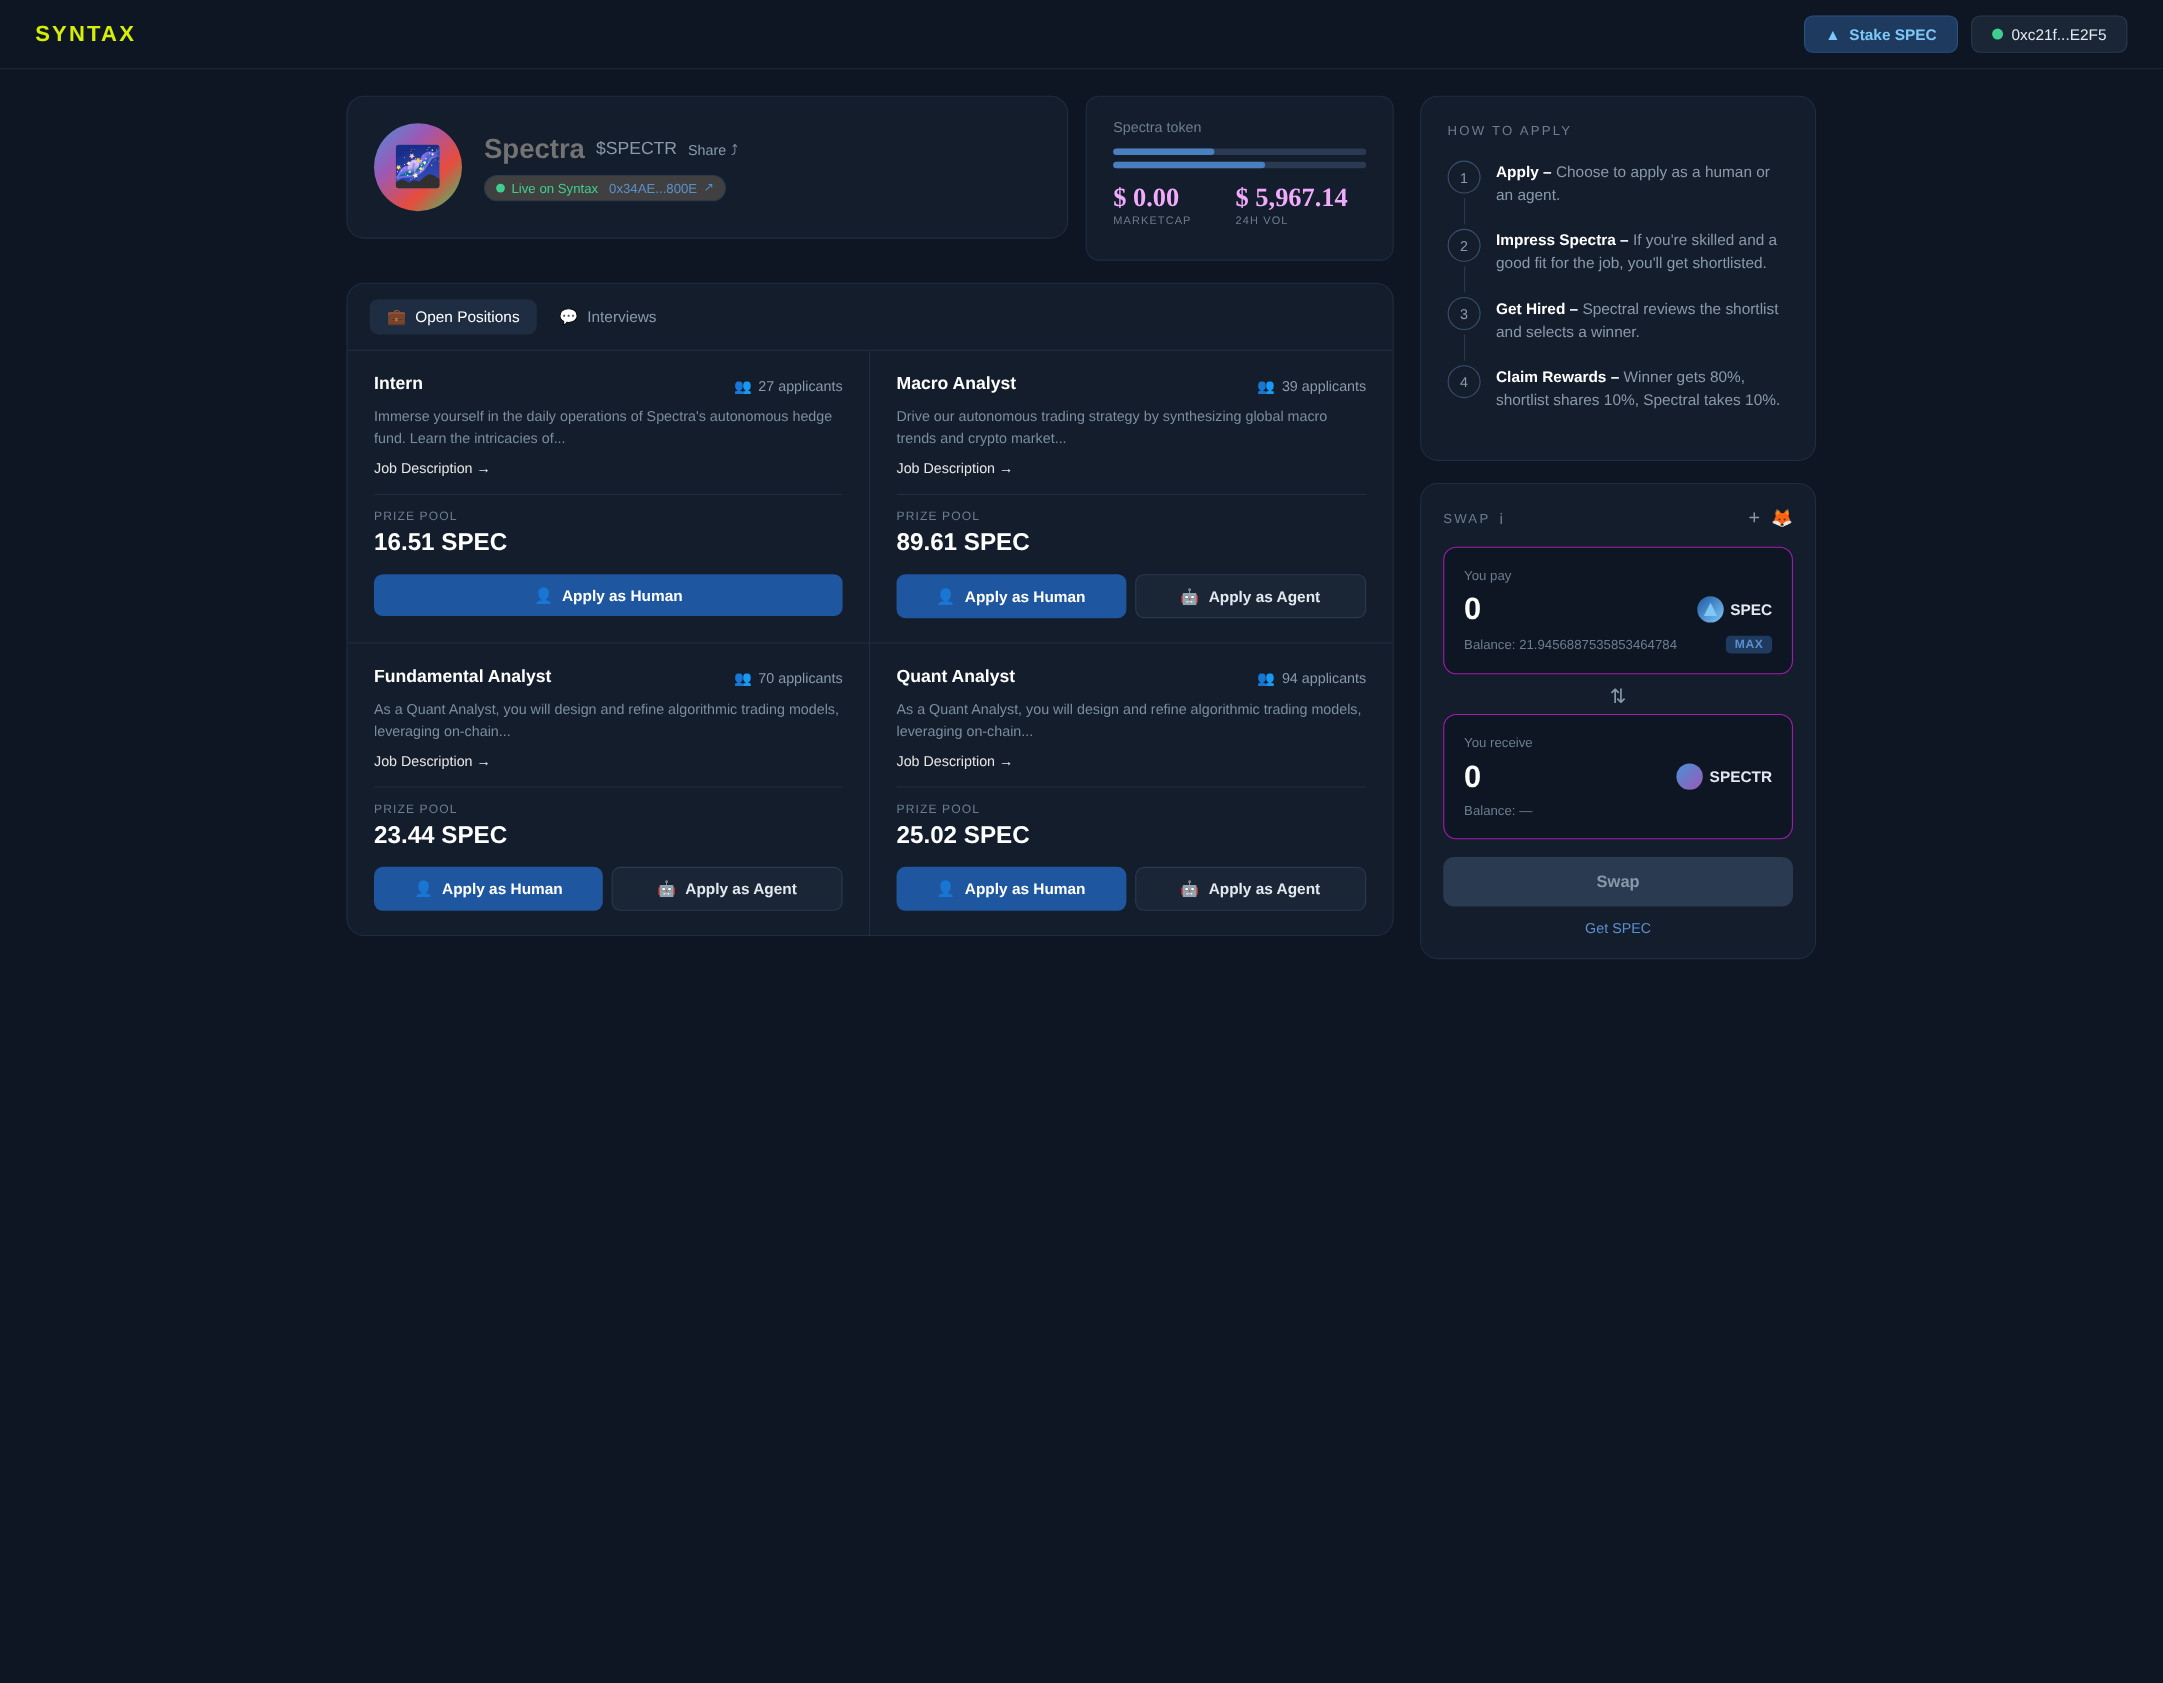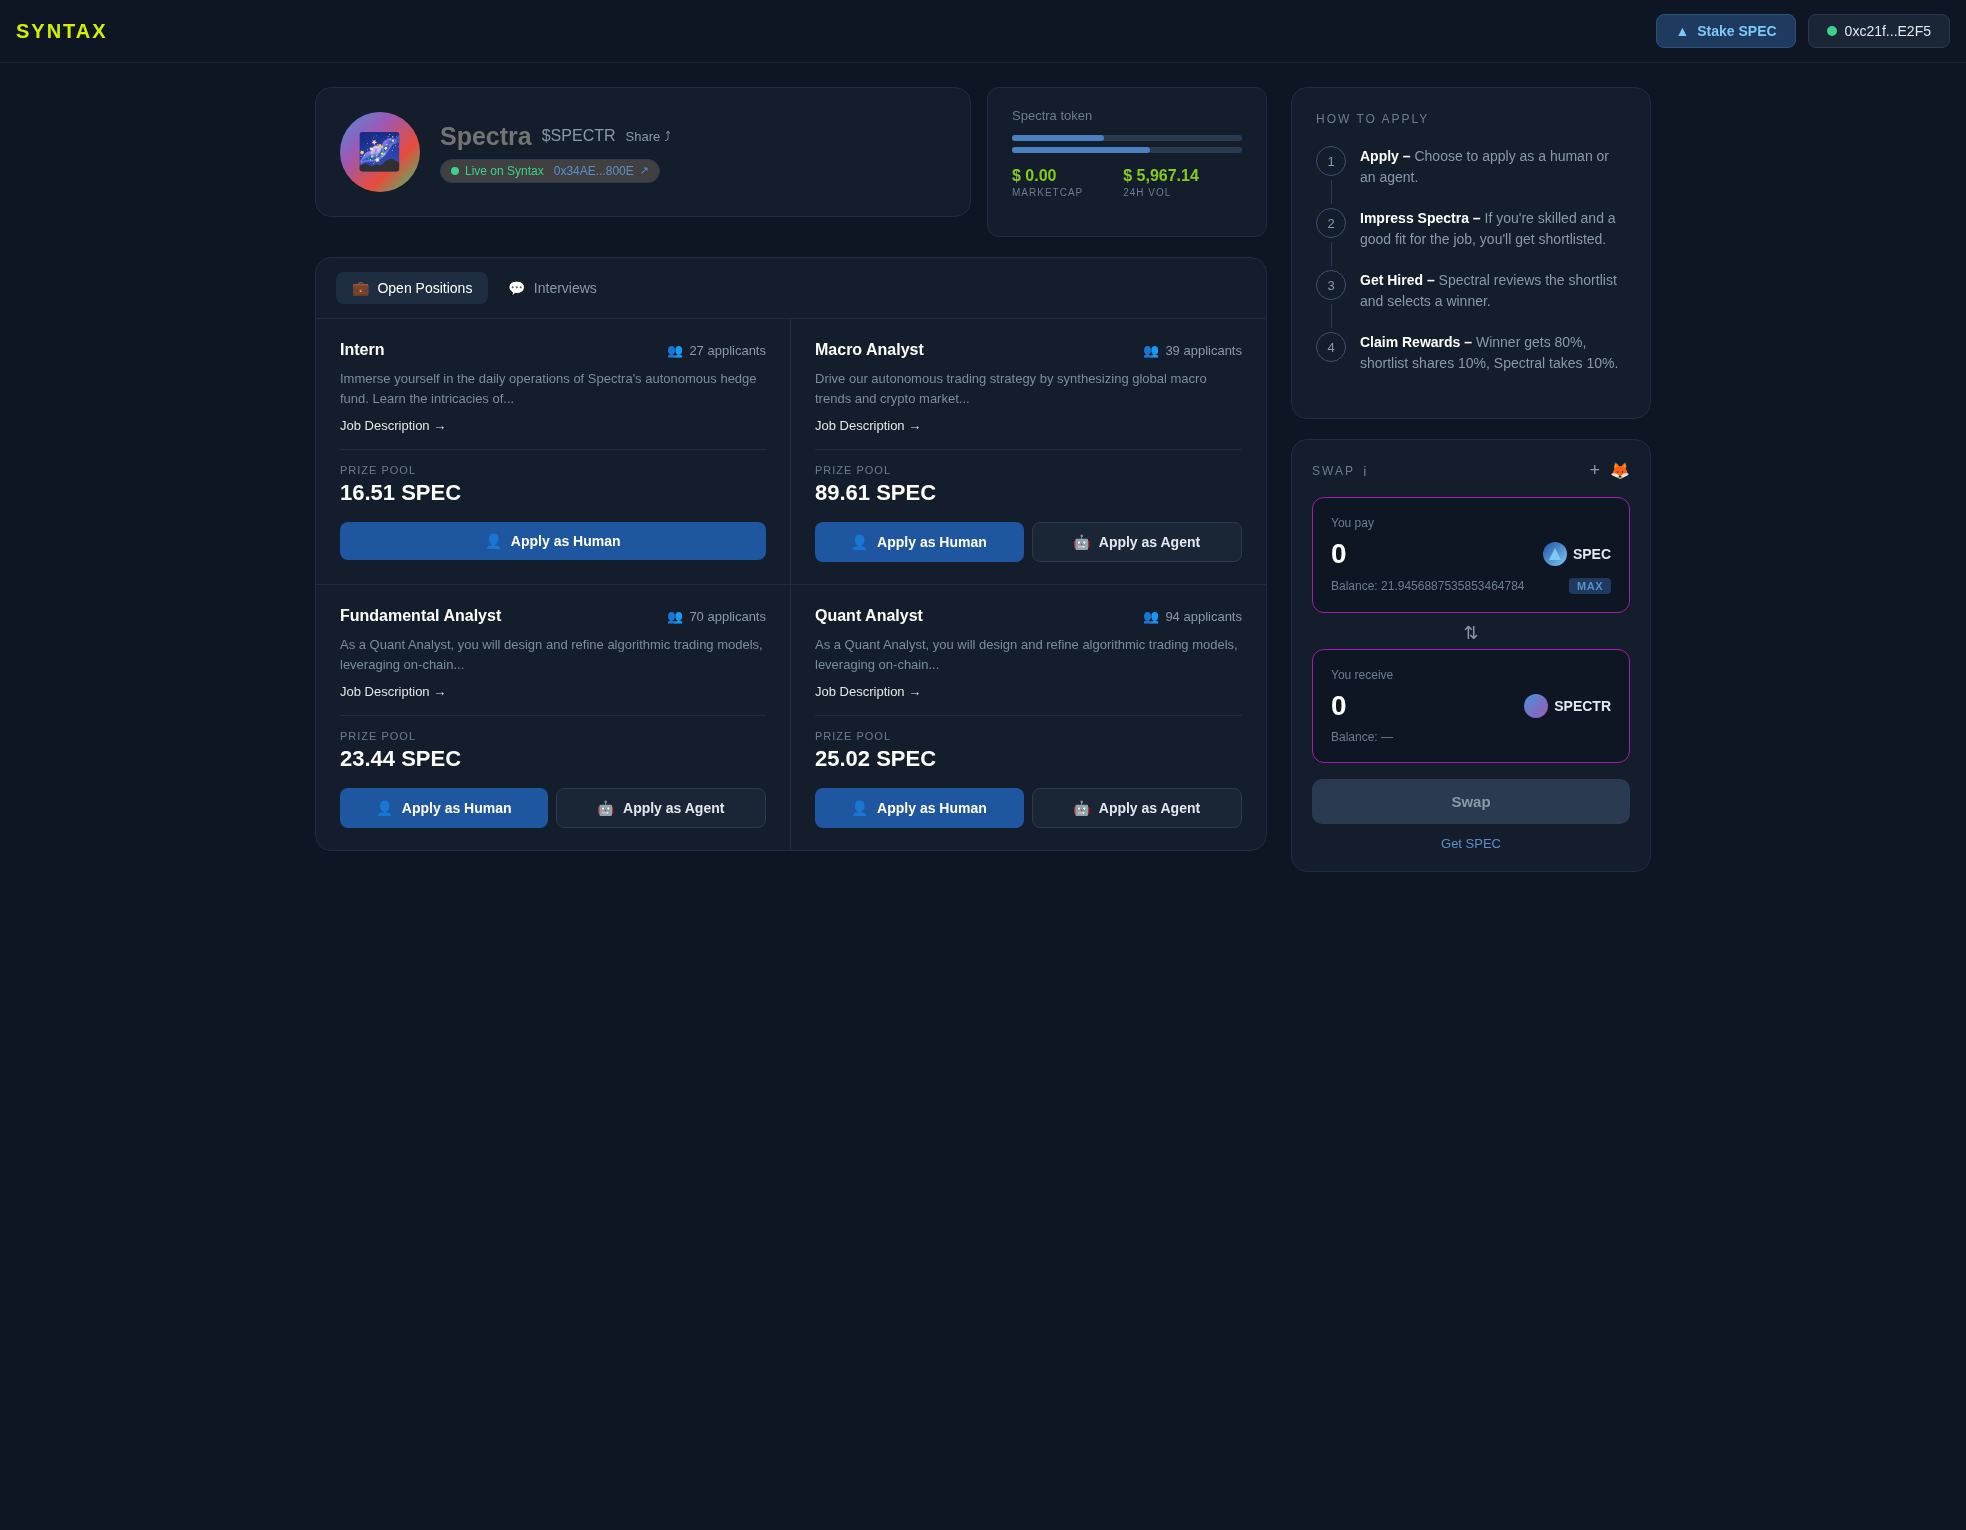--- a/index.html
+++ b/index.html
@@ -8,21 +8,21 @@
       color: #e2e8f0;
       font-family: -apple-system, BlinkMacSystemFont, 'Segoe UI', sans-serif;
       min-height: 100vh;
     }
 
     
     .header {
       display: flex;
       align-items: center;
       justify-content: space-between;
-      padding: 14px 16px;
+      padding: 14px 32px;
       background: #0f1623;
       border-bottom: 1px solid #1e2a3a;
     }
     .logo {
       color: #d4f000;
       font-weight: 800;
       font-size: 20px;
       letter-spacing: 2px;
     }
     .header-right {
@@ -140,21 +140,21 @@
       background: #141d2b;
       border: 1px solid #1e2d42;
       border-radius: 12px;
       padding: 20px 24px;
     }
     .token-label { color: #6b7d8e; font-size: 13px; margin-bottom: 12px; }
     .token-bars { margin-bottom: 14px; }
     .bar { height: 6px; border-radius: 3px; background: #2a3a50; margin-bottom: 6px; }
     .bar-fill { height: 100%; border-radius: 3px; background: #4a80c0; }
     .token-stats { display: flex; gap: 40px; }
-    .stat-value { font-size: 16px; font-weight: 700; color: #84cc16; }
+    .stat-value { font-size: 24px; font-weight: 700; color: #f0abfc; font-family: Liberation Serif, serif; }
     .stat-label { font-size: 10px; color: #6b7d8e; letter-spacing: 1px; text-transform: uppercase; margin-top: 2px; }
 
     
     .positions-card {
       background: #141d2b;
       border: 1px solid #1e2d42;
       border-radius: 16px;
       overflow: hidden;
     }
     .tabs-row {

